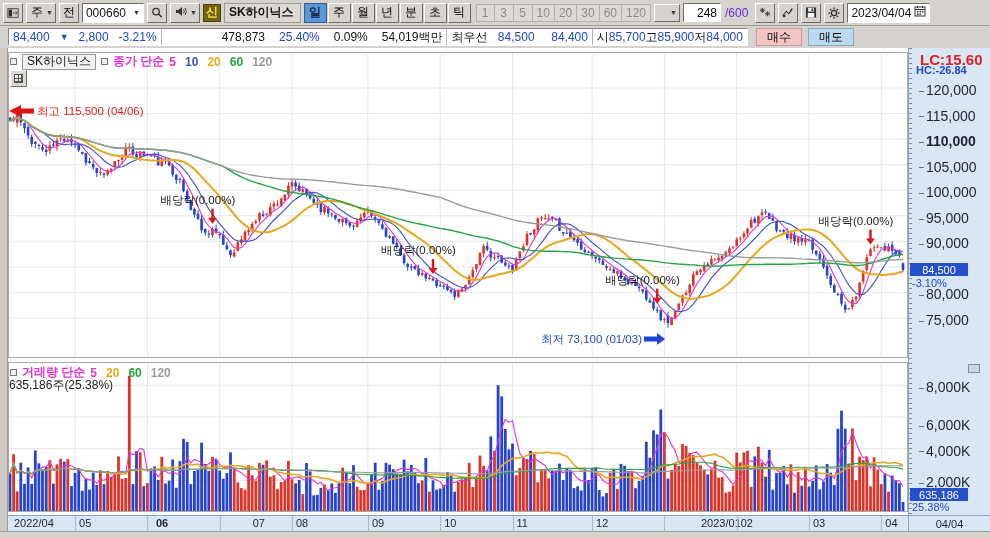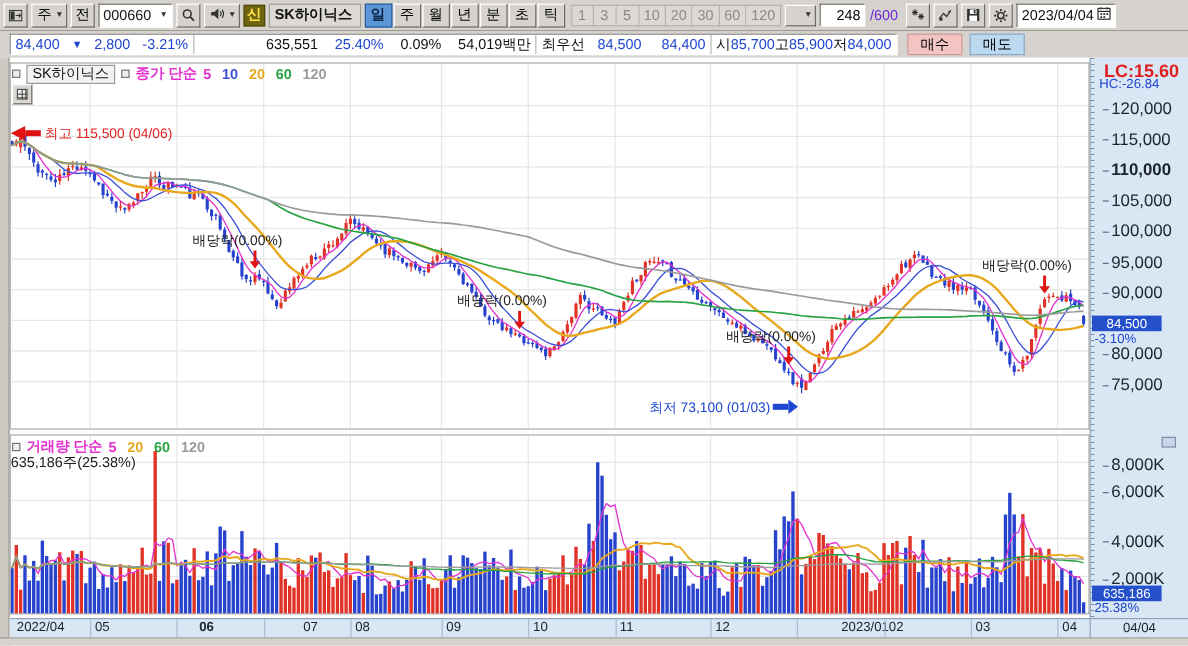--- a/index.html
+++ b/index.html
@@ -34,21 +34,21 @@
 .sellbtn{left:808px;background:#bcd9f2;border-color:#89a7c6}
 .num{text-align:right}
 
 .chart-wrap{position:absolute;left:0;top:48px;width:990px;height:490px;background:#fff}
 .left-strip{position:absolute;left:0;top:0;width:8px;height:490px;background:#cdc9c2;border-right:1px solid #a09c96}
 .axis-panel{position:absolute;left:908px;top:0;width:82px;height:467px;background:#d9e6f4;border-left:1px solid #8fa3bb}
 .axis-panel .ruler{position:absolute;left:0;top:0;width:3px;height:100%;background:repeating-linear-gradient(to bottom,#7d8fa8 0 1px,transparent 1px 5px)}
 .ytick{position:absolute;left:10px;font-size:14px;color:#1c2430;white-space:nowrap}
 .ytick::before{content:"";display:inline-block;width:5px;height:1px;background:#5c6f88;vertical-align:middle;margin-right:2px}
 .lc{position:absolute;left:11px;top:3px;font-size:15px;color:#e02020;font-weight:bold}
-.hc{position:absolute;left:11px;top:16px;font-size:11px;color:#1e46d2;font-weight:normal}
+.hc{position:absolute;left:11px;top:16px;font-size:11px;color:#1e46d2;font-weight:bold}
 .pmarker{position:absolute;left:910px;width:58px;height:13px;background:#2450cc;color:#fff;font-size:11px;display:flex;align-items:center;justify-content:center;z-index:4}
 .pmpct{position:absolute;left:912px;font-size:11px;color:#1e46d2;z-index:4}
 .expand-ic{position:absolute;left:968px;top:316px;width:12px;height:9px;background:#c8d6e8;border:1px solid #7d8fa8}
 #chart-svg{position:absolute;left:0;top:0;z-index:1}
 .legend{position:absolute;display:flex;align-items:center;gap:5px;z-index:3;font-size:12px;background:transparent}
 .chk{width:7px;height:7px;border:1px solid #777;background:#eee;display:inline-block}
 .symbox{border:1px solid #999;background:#f2f2f2;padding:0 4px;height:16px;display:inline-flex;align-items:center}
 .voltext{position:absolute;left:9px;top:329px;font-size:12px;color:#222;z-index:3}
 .gridbtn{position:absolute;left:10px;top:22px;width:17px;height:17px;background:#dcd9d4;border:1px solid;border-color:#fff #6f6c66 #6f6c66 #fff;display:flex;align-items:center;justify-content:center;z-index:3}
 .gridbtn .g{width:9px;height:9px;border:1px solid #555;background:
@@ -187,21 +187,21 @@
   <div class="infobar">
     <div class="qstrip">
       <div class="qcell" style="width:160px;justify-content:space-between">
         <span class="blue num">84,400</span>
         <span class="blue" style="font-size:9px">▼</span>
         <span class="blue num">2,800</span>
         <span class="blue num">-3.21%</span>
       </div>
       <div class="sep"></div>
       <div class="qcell" style="width:301px;justify-content:flex-end;gap:14px">
-        <span class="num">635,551</span>
+        <span class="num">478,873</span>
         <span class="blue num">25.40%</span>
         <span class="num">0.09%</span>
         <span class="num">54,019백만</span>
       </div>
       <div class="sep"></div>
       <div class="qcell" style="width:96px;justify-content:space-between">
         <span>최우선</span>
         <span class="blue num">84,500</span>
       </div>
       <div class="qcell" style="width:56px;justify-content:flex-end">
@@ -227,21 +227,21 @@
         <div class="ytick" style="top: 34px;">120,000</div>
         <div class="ytick" style="top: 59.5556px;">115,000</div>
         <div class="ytick" style="top: 85.1111px; font-weight: bold;">110,000</div>
         <div class="ytick" style="top: 110.667px; text-align: center;">105,000</div>
         <div class="ytick" style="top: 136.222px;">100,000</div>
         <div class="ytick" style="top: 161.778px;">95,000</div>
         <div class="ytick" style="top: 187.333px;">90,000</div>
         <div class="ytick" style="top: 238.444px;">80,000</div>
         <div class="ytick" style="top: 264px;">75,000</div>
         <div class="ytick" style="top: 331.332px;">8,000K</div>
-        <div class="ytick" style="top: 353px; text-align: center;">6,000K</div>
+        <div class="ytick" style="top: 369px; text-align: center;">6,000K</div>
         <div class="ytick" style="top: 394.666px;">4,000K</div>
         <div class="ytick" style="top: 426.333px;">2,000K</div>
       </div>
     <svg id="chart-svg" width="990" height="467">
         <defs>
           <clipPath id="cpM">
             <rect x="9" y="5" width="898" height="304"></rect>
           </clipPath>
           <clipPath id="cpV">
             <rect x="9" y="315" width="898" height="148"></rect>
@@ -1099,21 +1099,21 @@
     <div class="pmpct" style="top:229px">-3.10%</div>
     <div class="pmarker" style="top:440px">635,186</div>
     <div class="pmpct" style="top:453px">25.38%</div>
 
     <div class="xaxis">
       <div class="xcorner">04/04</div>
     <div class="xlab" style="left: 6px;">2022/04</div>
         <div class="xsep" style="left: 67.0769px;"></div>
         <div class="xlab" style="left: 71.0769px;">05</div>
         <div class="xsep" style="left: 139.385px;"></div>
-        <div class="xlab" style="left: 158px; font-weight: bold;">06</div>
+        <div class="xlab" style="left: 148px; font-weight: bold;">06</div>
         <div class="xsep" style="left: 211.692px;"></div>
         <div class="xlab" style="left: 215.692px; padding-left: 29px;">07</div>
         <div class="xsep" style="left: 284px;"></div>
         <div class="xlab" style="left: 288px;">08</div>
         <div class="xsep" style="left: 359.923px;"></div>
         <div class="xlab" style="left: 363.923px;">09</div>
         <div class="xsep" style="left: 432.231px;"></div>
         <div class="xlab" style="left: 436.231px;">10</div>
         <div class="xsep" style="left: 504.538px;"></div>
         <div class="xlab" style="left: 508.538px;">11</div>

